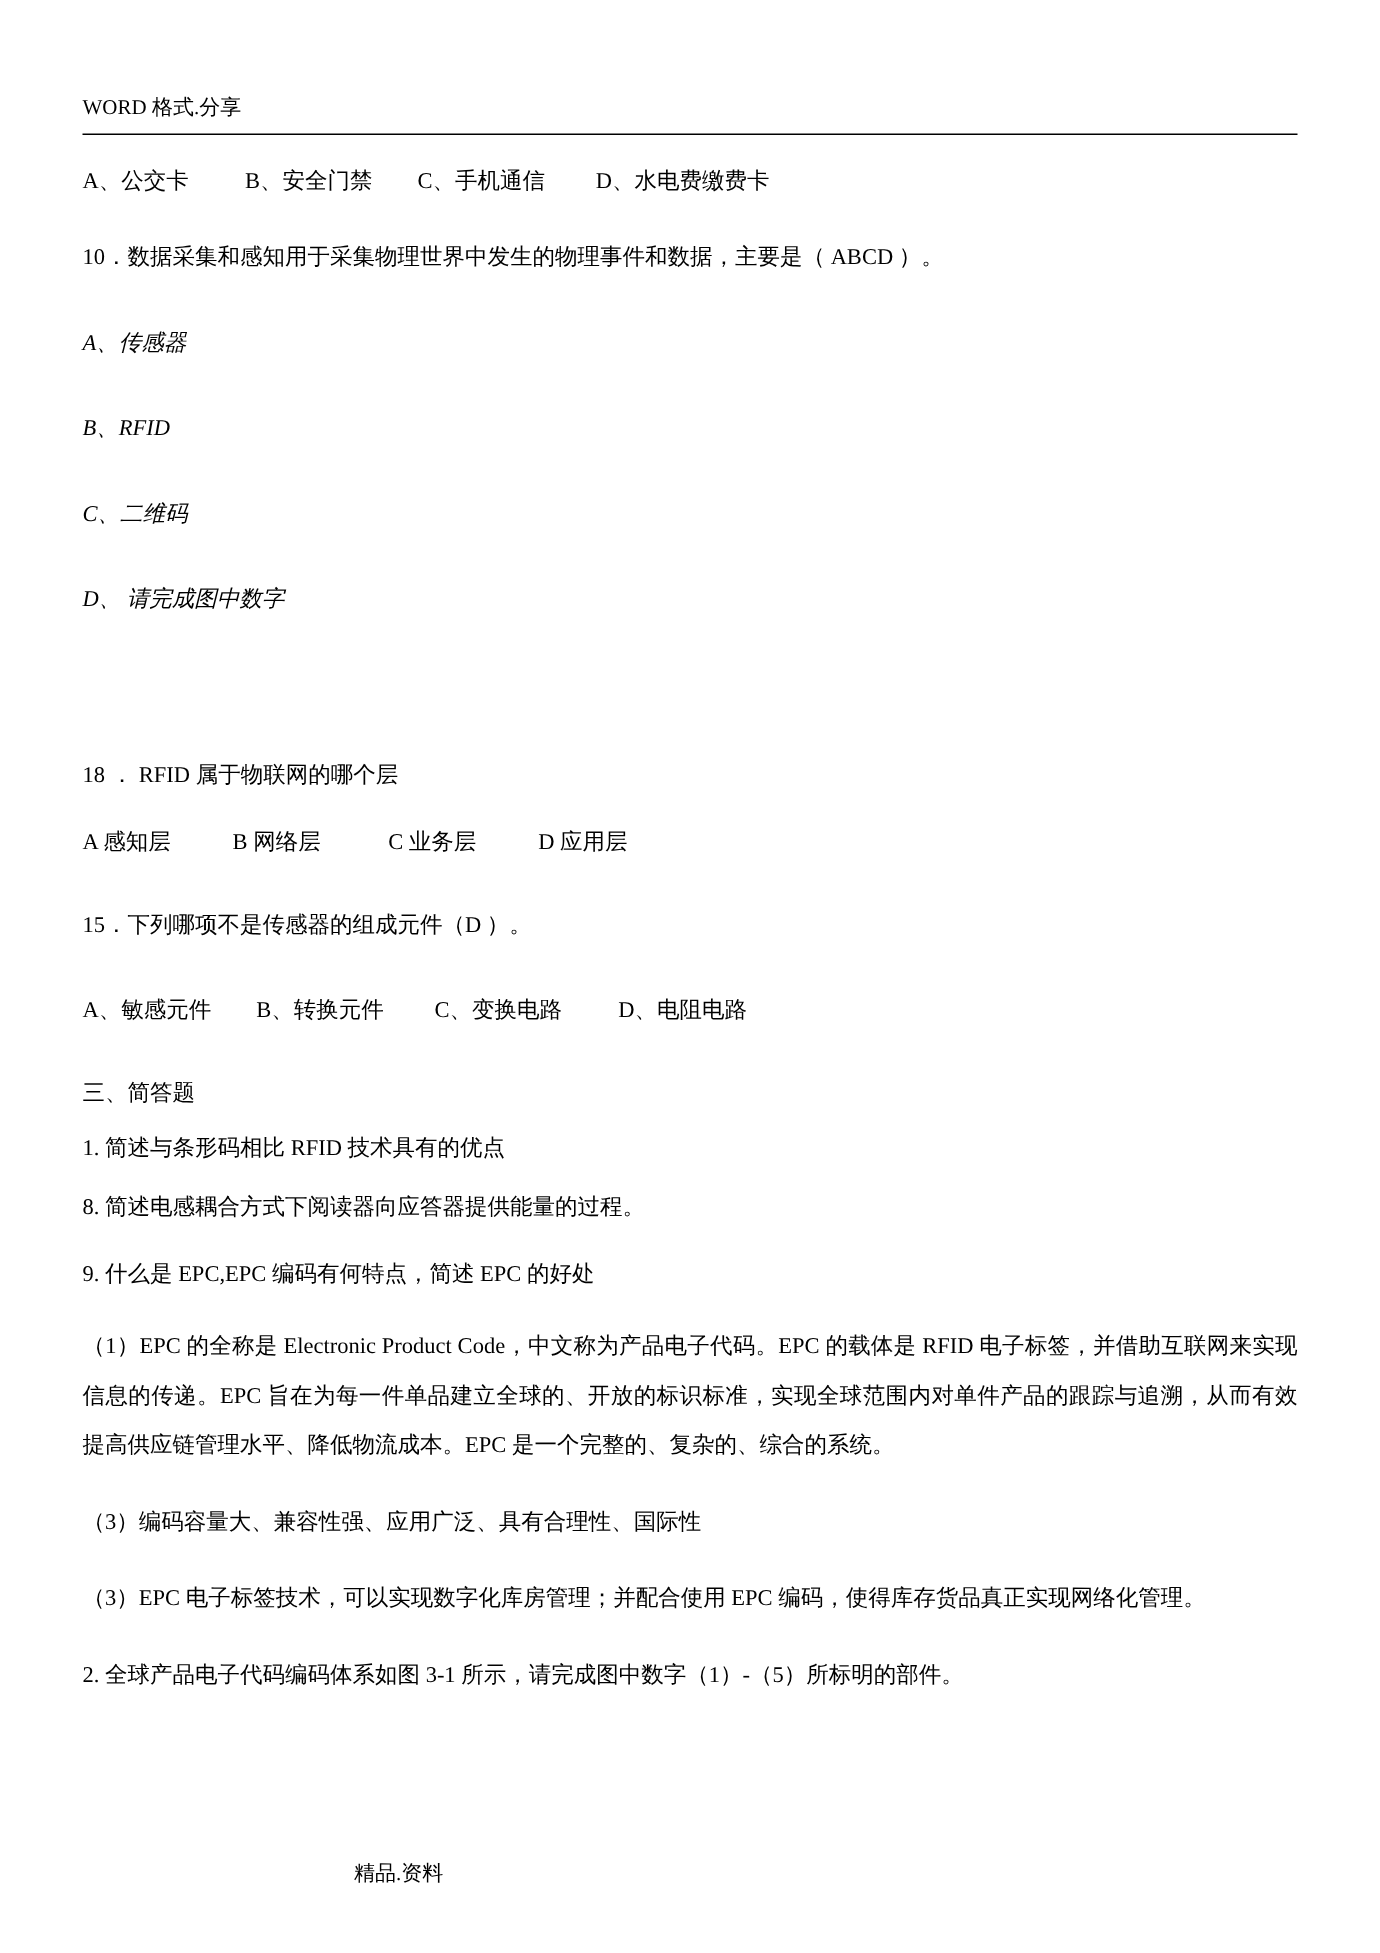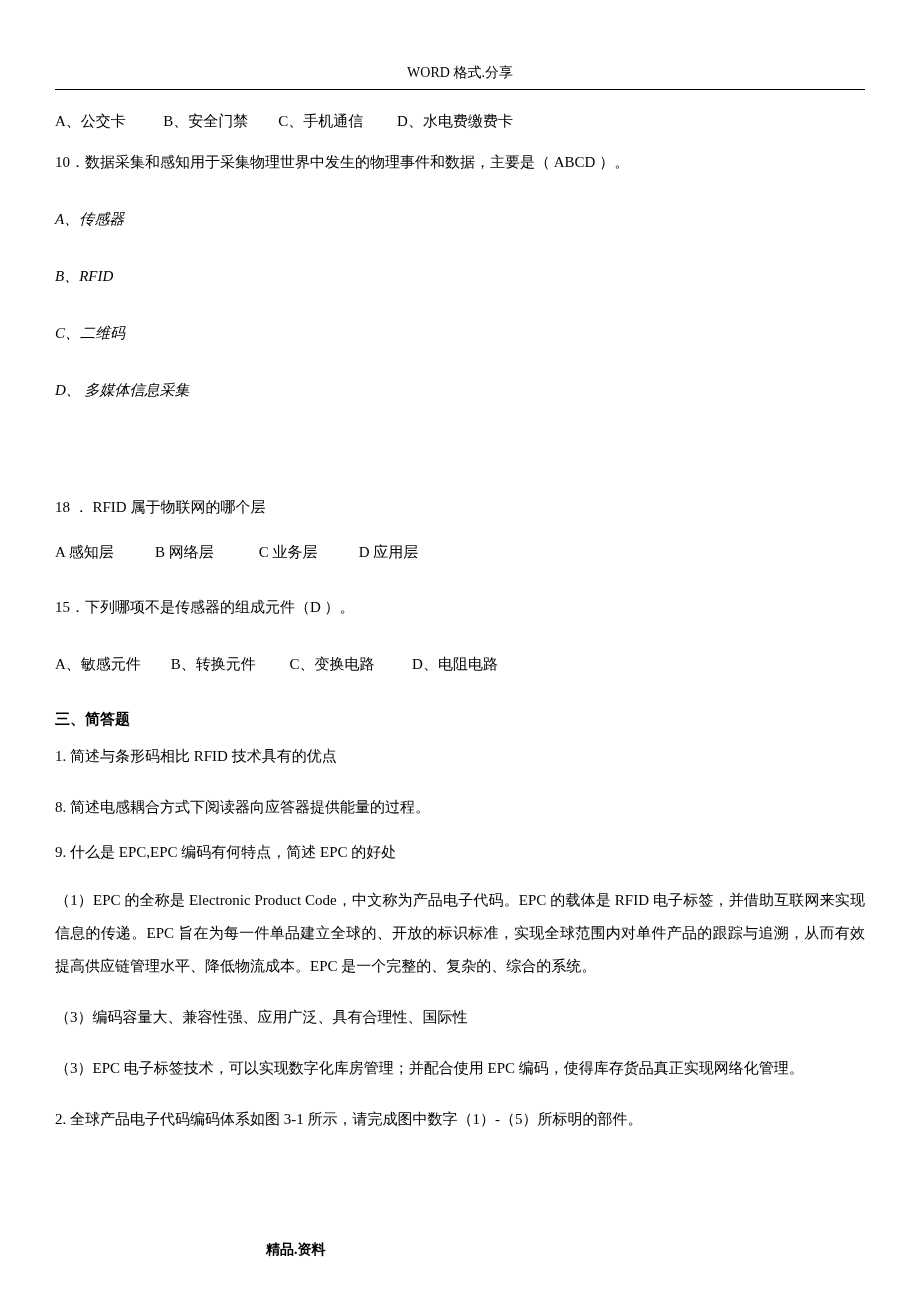--- a/index.html
+++ b/index.html
@@ -12,85 +12,84 @@
       font-size: 15px;
       line-height: 1.8;
       color: #000;
       background: #fff;
       width: 920px;
       min-height: 1302px;
       padding: 60px 55px 40px 55px;
       position: relative;
     }
     .header-title {
-      text-align: center;
+      text-align: left;
       font-size: 14px;
       margin-bottom: 4px;
     }
     .header-line {
       border-top: 1px solid #000;
       margin-bottom: 18px;
     }
     .option-row {
-      margin-bottom: 14px;
+      margin-bottom: 24px;
       white-space: pre;
     }
     .question-line {
       margin-bottom: 30px;
     }
     .option-item {
       margin-bottom: 30px;
       font-style: italic;
     }
     .spacer-large {
       height: 60px;
     }
     .q-line {
       margin-bottom: 18px;
     }
     .q-line-tight {
-      margin-bottom: 24px;
+      margin-bottom: 12px;
     }
     .option-row-wide {
       margin-bottom: 28px;
       white-space: pre;
     }
     .indented {
     }
     .section-header {
-      font-weight: bold;
+      font-weight: normal;
       margin-bottom: 10px;
       margin-top: 12px;
     }
     .para {
       margin-bottom: 18px;
       line-height: 2.2;
       text-align: justify;
     }
     .footer {
       position: absolute;
       bottom: 40px;
-      left: 266px;
+      left: 236px;
       font-size: 14px;
-      font-weight: bold;
     }
   </style>
 </head>
 <body>
 
 <div class="header-title">WORD 格式.分享</div>
 <div class="header-line"></div>
 
 <div class="option-row">A、公交卡          B、安全门禁        C、手机通信         D、水电费缴费卡</div>
 
 <div class="question-line">10．数据采集和感知用于采集物理世界中发生的物理事件和数据，主要是（ ABCD ）。</div>
 <div class="option-item">A、传感器</div>
 <div class="option-item">B、RFID</div>
 <div class="option-item">C、二维码</div>
-<div class="option-item">D、 多媒体信息采集</div>
+<div class="option-item">D、 请完成图中数字</div>
 
 <div class="spacer-large"></div>
 
 <div class="q-line">18 ． RFID 属于物联网的哪个层</div>
 <div class="option-row-wide">A 感知层           B 网络层            C 业务层           D 应用层</div>
 
 <div class="question-line indented">15．下列哪项不是传感器的组成元件（D ）。</div>
 <div class="option-row-wide">A、敏感元件        B、转换元件         C、变换电路          D、电阻电路</div>
 
 <div class="section-header">三、简答题</div>

